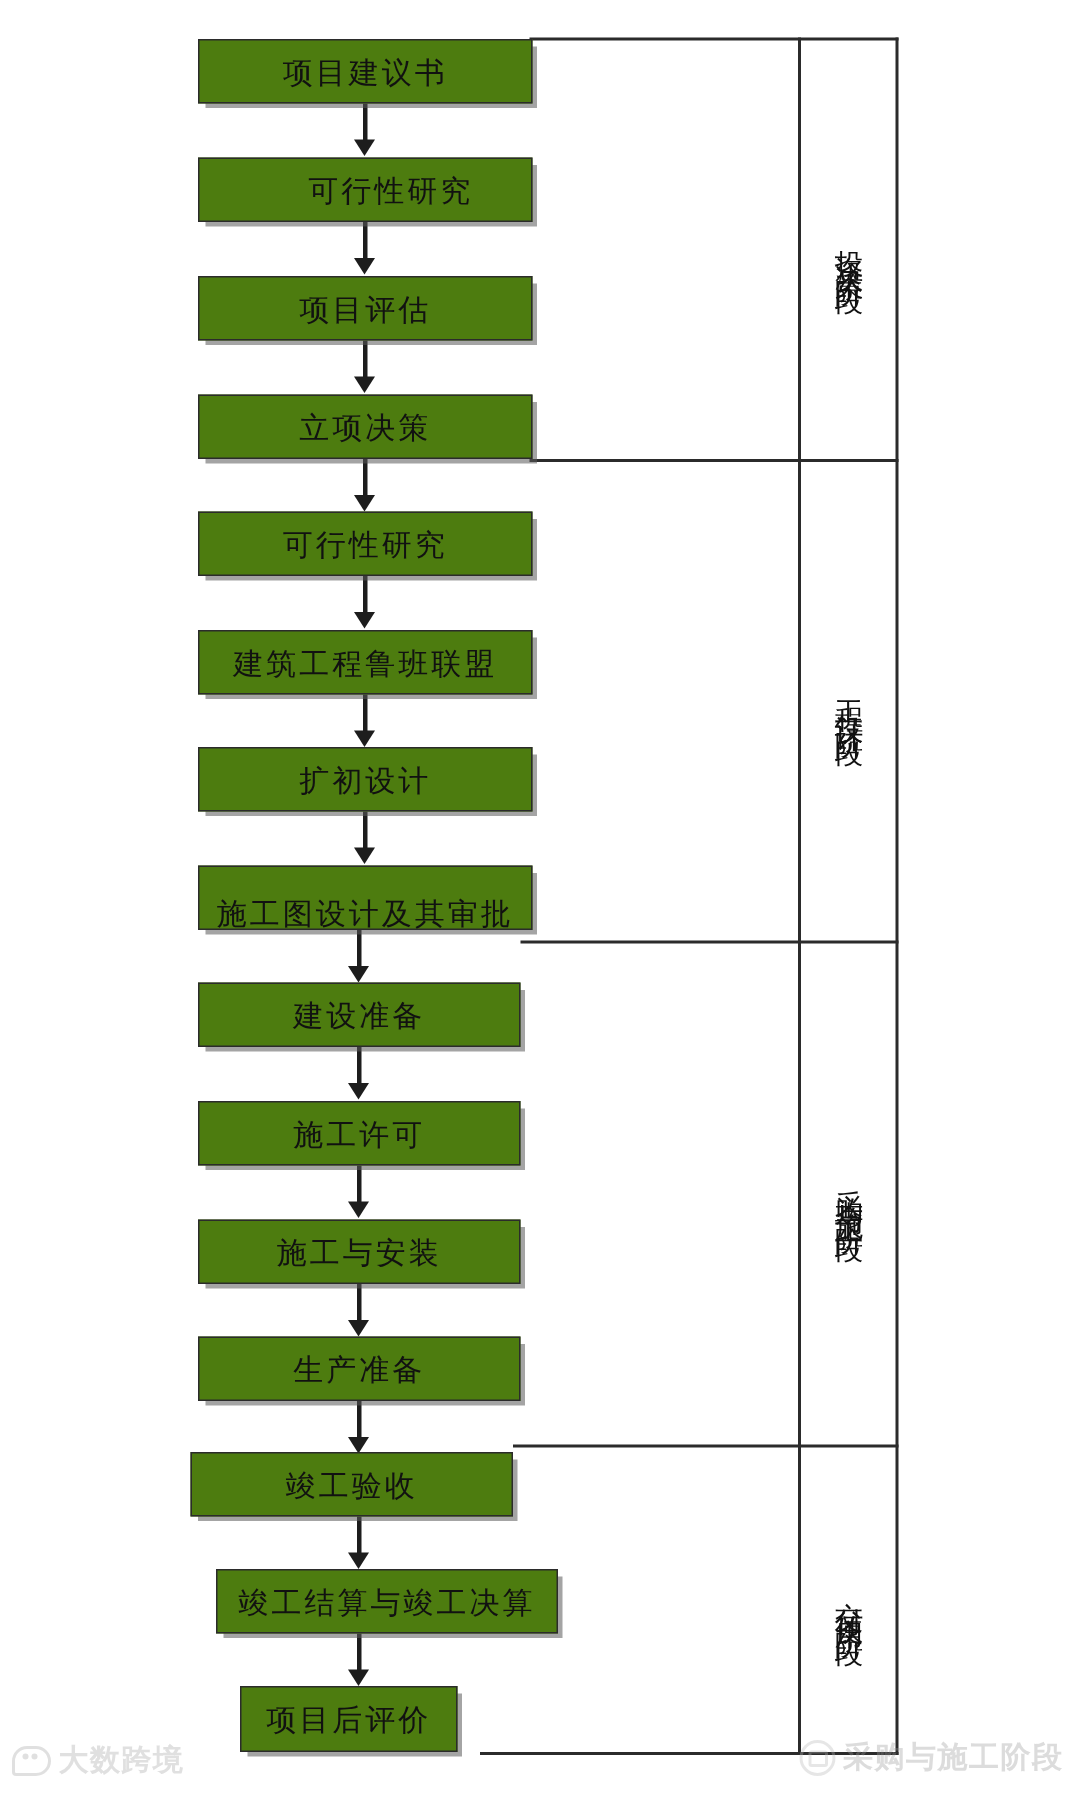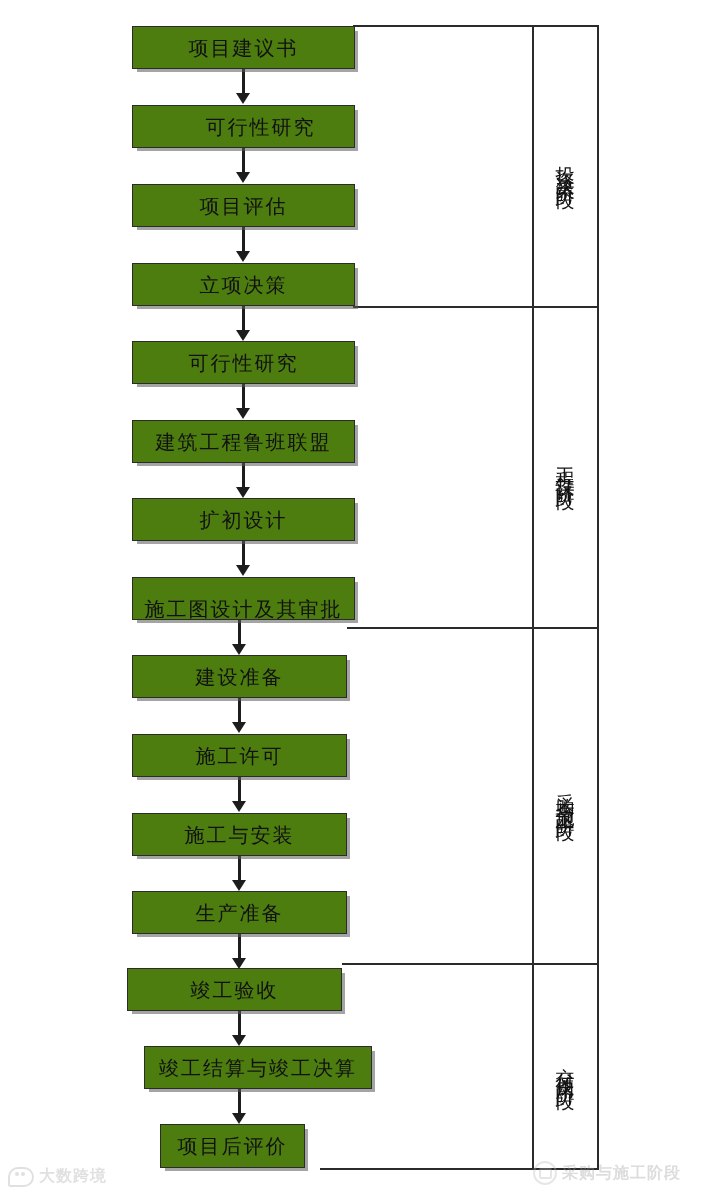--- a/index.html
+++ b/index.html
@@ -86,21 +86,21 @@
   .wm{
     position:absolute;
     display:flex;
     align-items:center;
     gap:5px;
     z-index:6;
     opacity:.30;
     pointer-events:none;
   }
   .wm .wtext{
-    font-size:16px;
+    font-size:20px;
     font-weight:bold;
     letter-spacing:1px;
     color:#9a9a9a;
     white-space:nowrap;
   }
   .wm-left{left:8px;bottom:10px;}
   .wm-right{left:533px;bottom:12px;opacity:.34;}
   .wm-logo{
     width:22px;height:16px;
     border:2px solid #9a9a9a;

